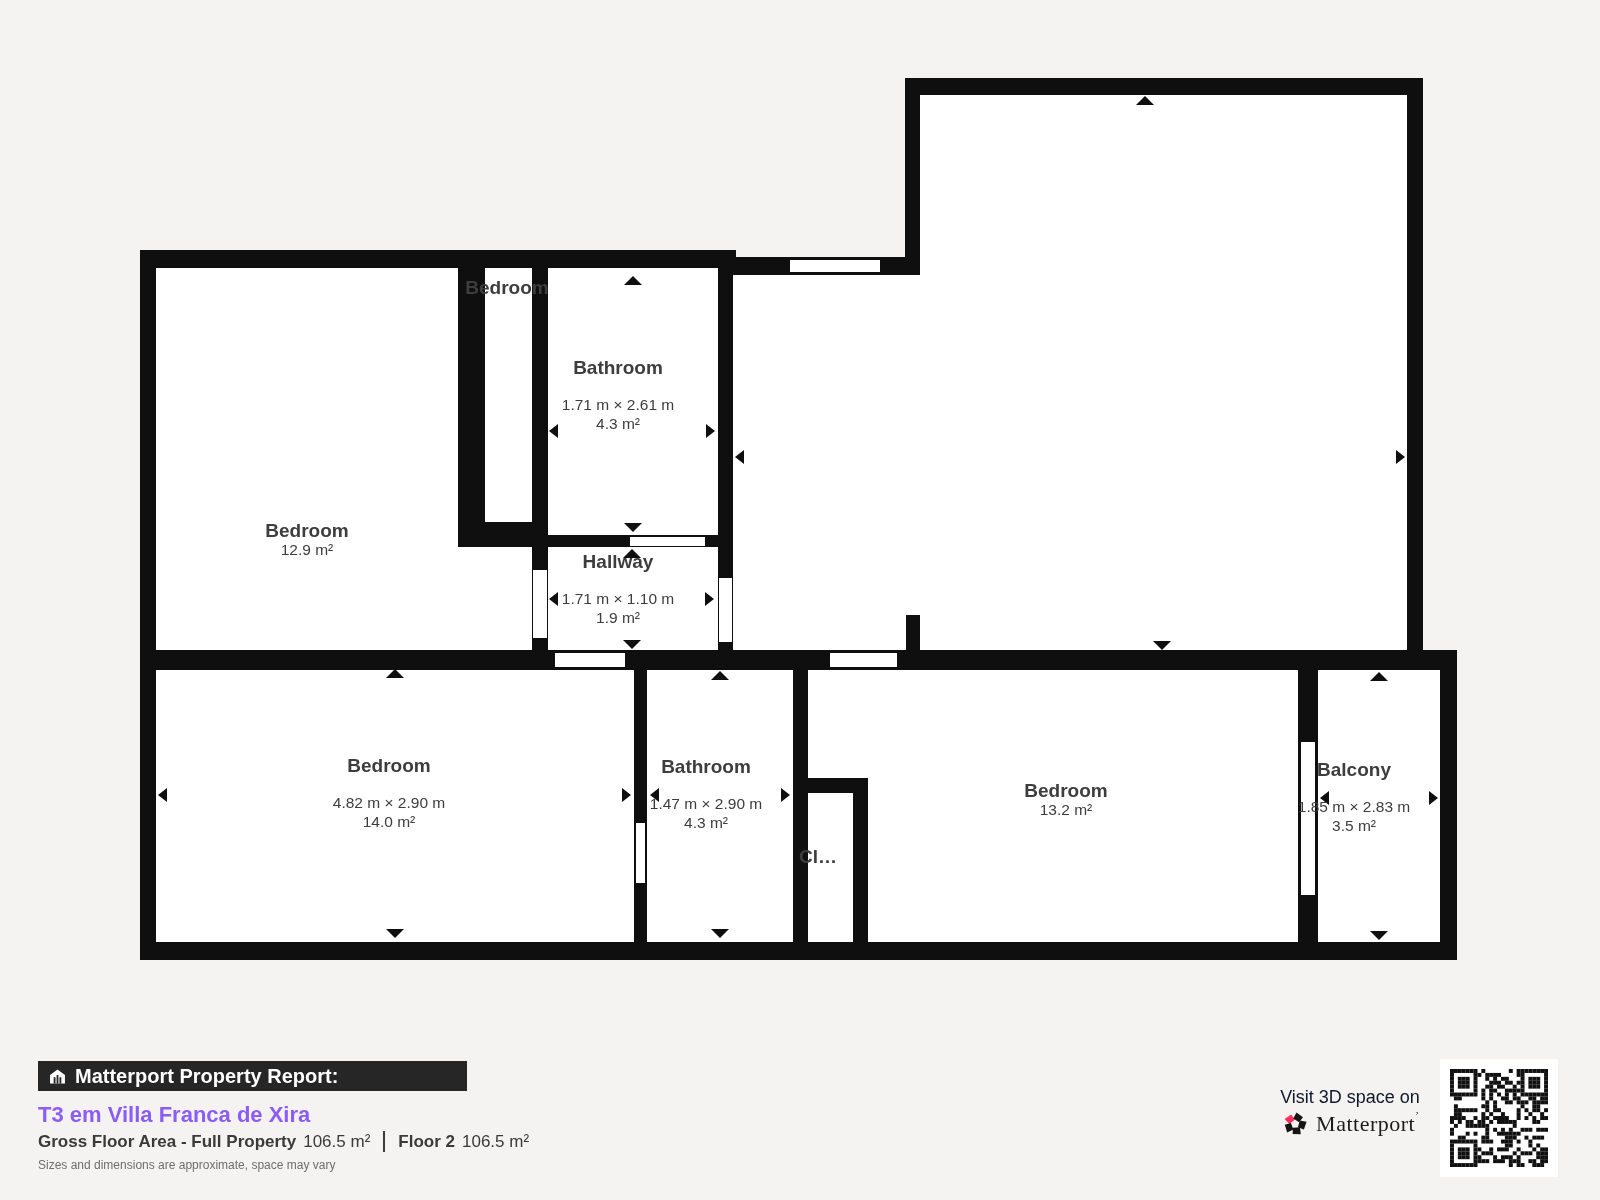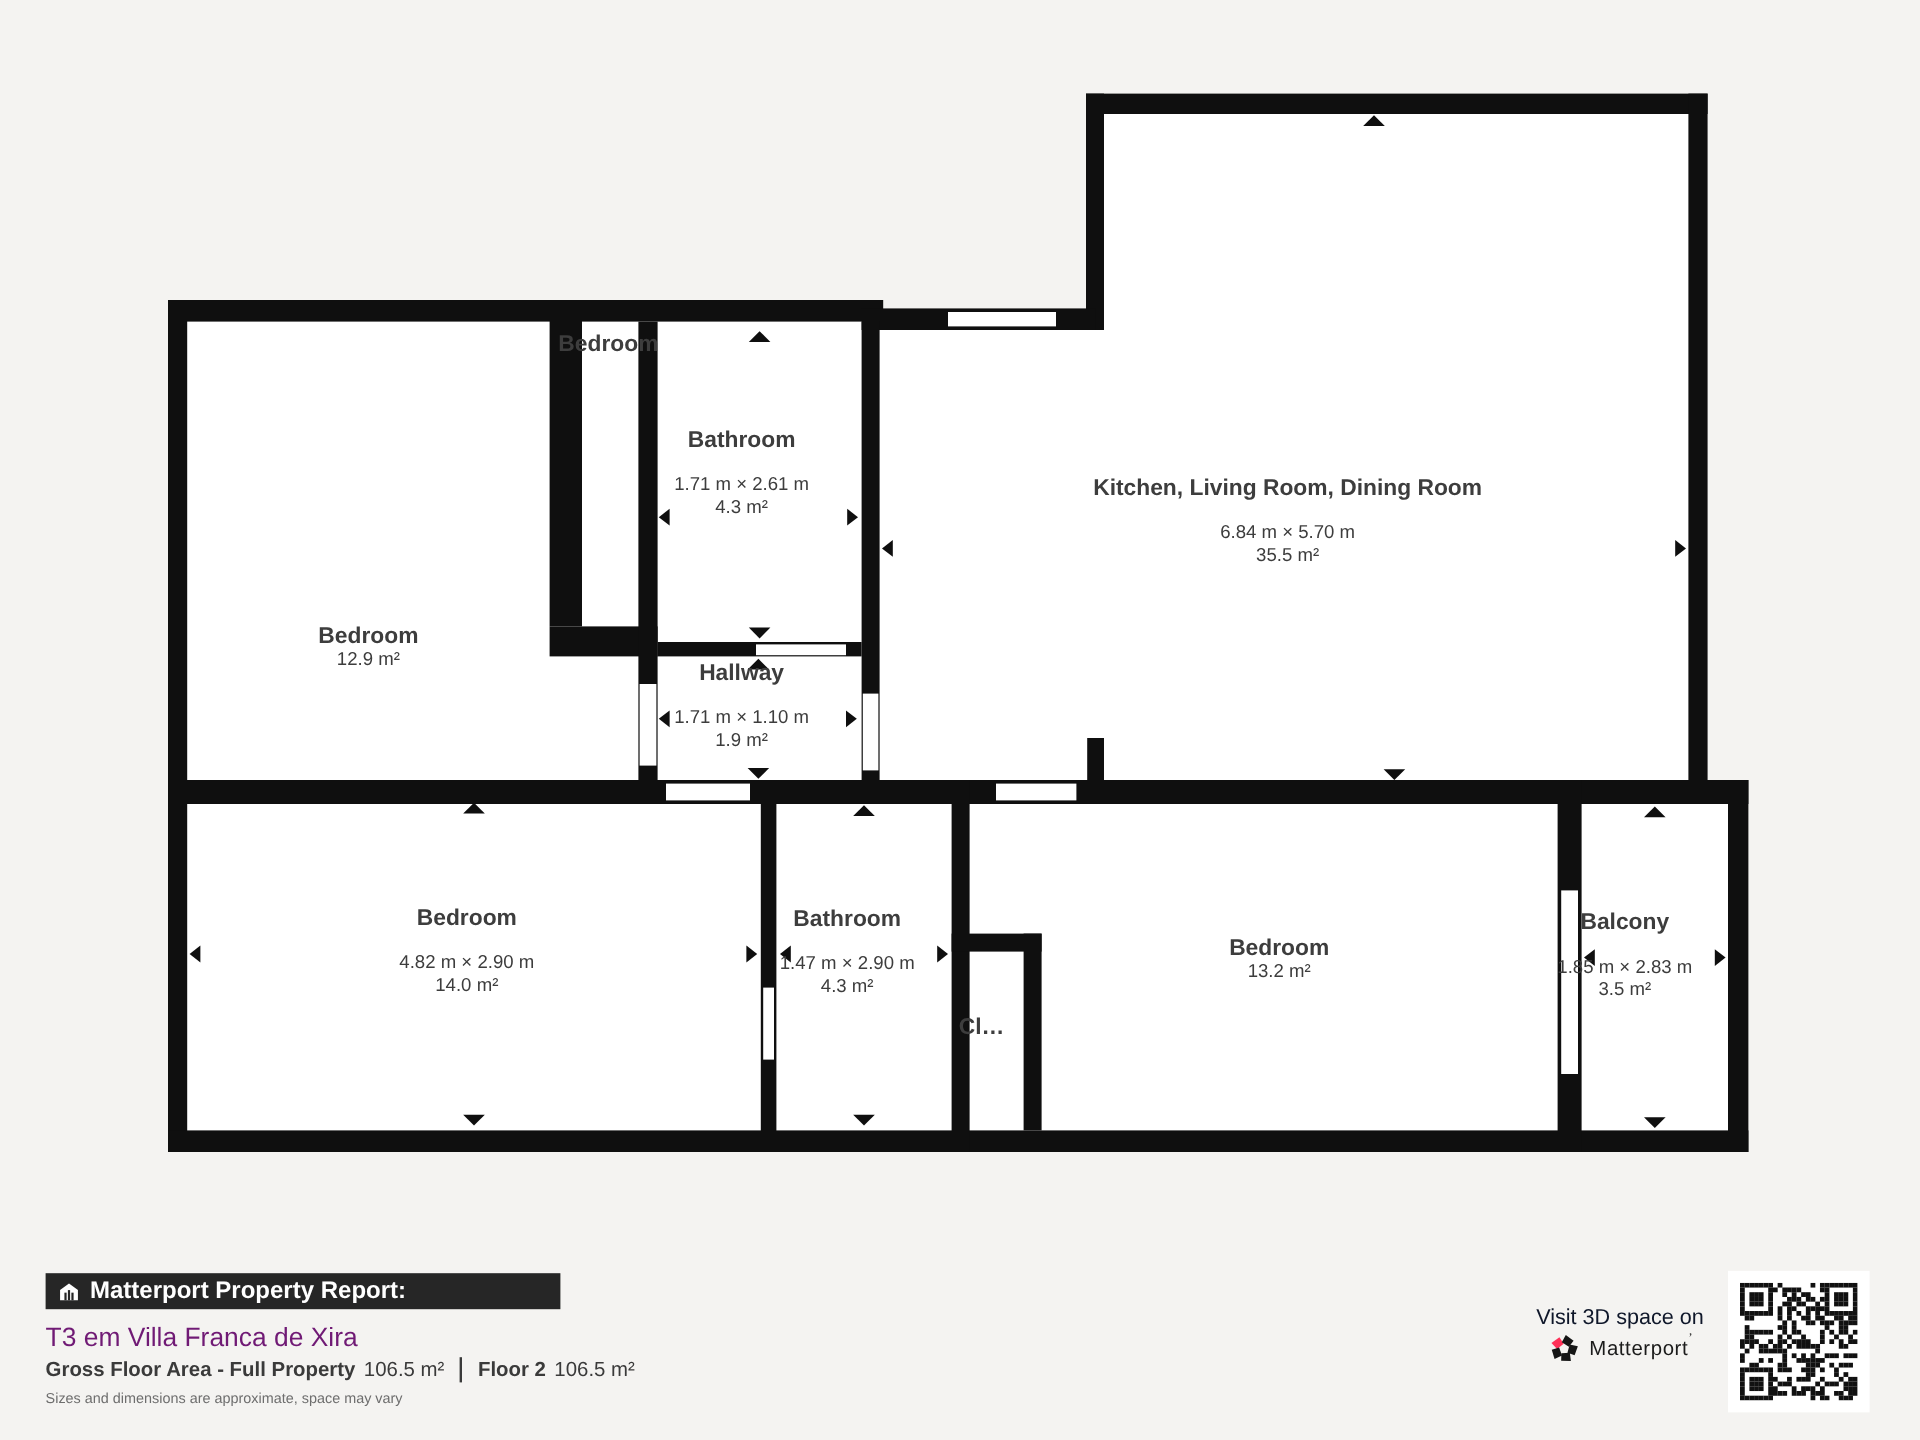--- a/index.html
+++ b/index.html
@@ -26,32 +26,32 @@
   
   .rlabel{position:absolute;transform:translate(-50%,-50%);text-align:center;color:var(--text);line-height:19px;white-space:nowrap;}
   .rname{font-weight:bold;font-size:19px;display:block;}
   .rdim{font-size:15.5px;display:block;margin-top:18px;}
   .rarea{font-size:15.5px;display:block;}
 
   
   .bar{position:absolute;left:38px;top:1061px;width:429px;height:30px;background:#262626;display:flex;align-items:center;padding-left:11px;box-sizing:border-box;}
   .bar-icon{width:17px;height:17px;margin-right:9px;flex:0 0 auto;}
   .bar-text{color:#ffffff;font-weight:bold;font-size:20px;}
-  .title{position:absolute;left:38px;top:1102px;font-size:22px;font-weight:normal;color:#701a75;}
+  .title{position:absolute;left:38px;top:1102px;font-size:22px;font-weight:bold;color:#8b5cf6;}
   .meta{position:absolute;left:38px;top:1131px;display:flex;align-items:center;font-size:17px;color:#3a3a3a;}
   .meta .b{font-weight:bold;}
   .meta .v{margin-left:7px;}
   .meta .divider{width:2px;height:21px;background:#3a3a3a;margin:0 13px;}
   .disclaimer{position:absolute;left:38px;top:1158px;font-size:12px;color:#6e6e6e;}
 
   
   .visit{position:absolute;left:1350px;top:1087px;transform:translateX(-50%);font-size:18px;color:#0f172a;white-space:nowrap;}
   .logo-row{position:absolute;left:1350px;top:1110px;transform:translateX(-50%);display:flex;align-items:center;white-space:nowrap;}
   .logo-icon{width:28px;height:28px;margin-right:7px;}
-  .brand{font-family:Liberation Sans, sans-serif;font-size:17px;color:#1b1b1b;letter-spacing:.5px;}
+  .brand{font-family:Liberation Serif, serif;font-size:22px;color:#1b1b1b;letter-spacing:.5px;}
   .brand-mark{font-family:"Liberation Serif",serif;font-size:11px;color:#1b1b1b;position:relative;top:-9px;}
   .qr-card{position:absolute;left:1440px;top:1059px;width:118px;height:118px;background:#ffffff;}
   .qr-card svg{position:absolute;left:10px;top:10px;}
 </style>
 </head>
 <body>
 
 <div id="canvas">
 
   <div class="f" style="left:140px;top:250px;width:596px;height:710px"></div>
@@ -133,25 +133,20 @@
     <span class="rdim">1.71 m × 2.61 m</span>
     <span class="rarea">4.3 m²</span>
   </div>
 
   <div class="rlabel" style="left:618px;top:589px">
     <span class="rname">Hallway</span>
     <span class="rdim">1.71 m × 1.10 m</span>
     <span class="rarea">1.9 m²</span>
   </div>
 
-  <div class="rlabel" style="left:1073px;top:435px">
-    <span class="rname">Kitchen, Living Room, Dining Room</span>
-    <span class="rdim">6.84 m × 5.70 m</span>
-    <span class="rarea">35.5 m²</span>
-  </div>
 
   <div class="rlabel" style="left:389px;top:793px">
     <span class="rname">Bedroom</span>
     <span class="rdim">4.82 m × 2.90 m</span>
     <span class="rarea">14.0 m²</span>
   </div>
 
   <div class="rlabel" style="left:706px;top:794px">
     <span class="rname">Bathroom</span>
     <span class="rdim">1.47 m × 2.90 m</span>

